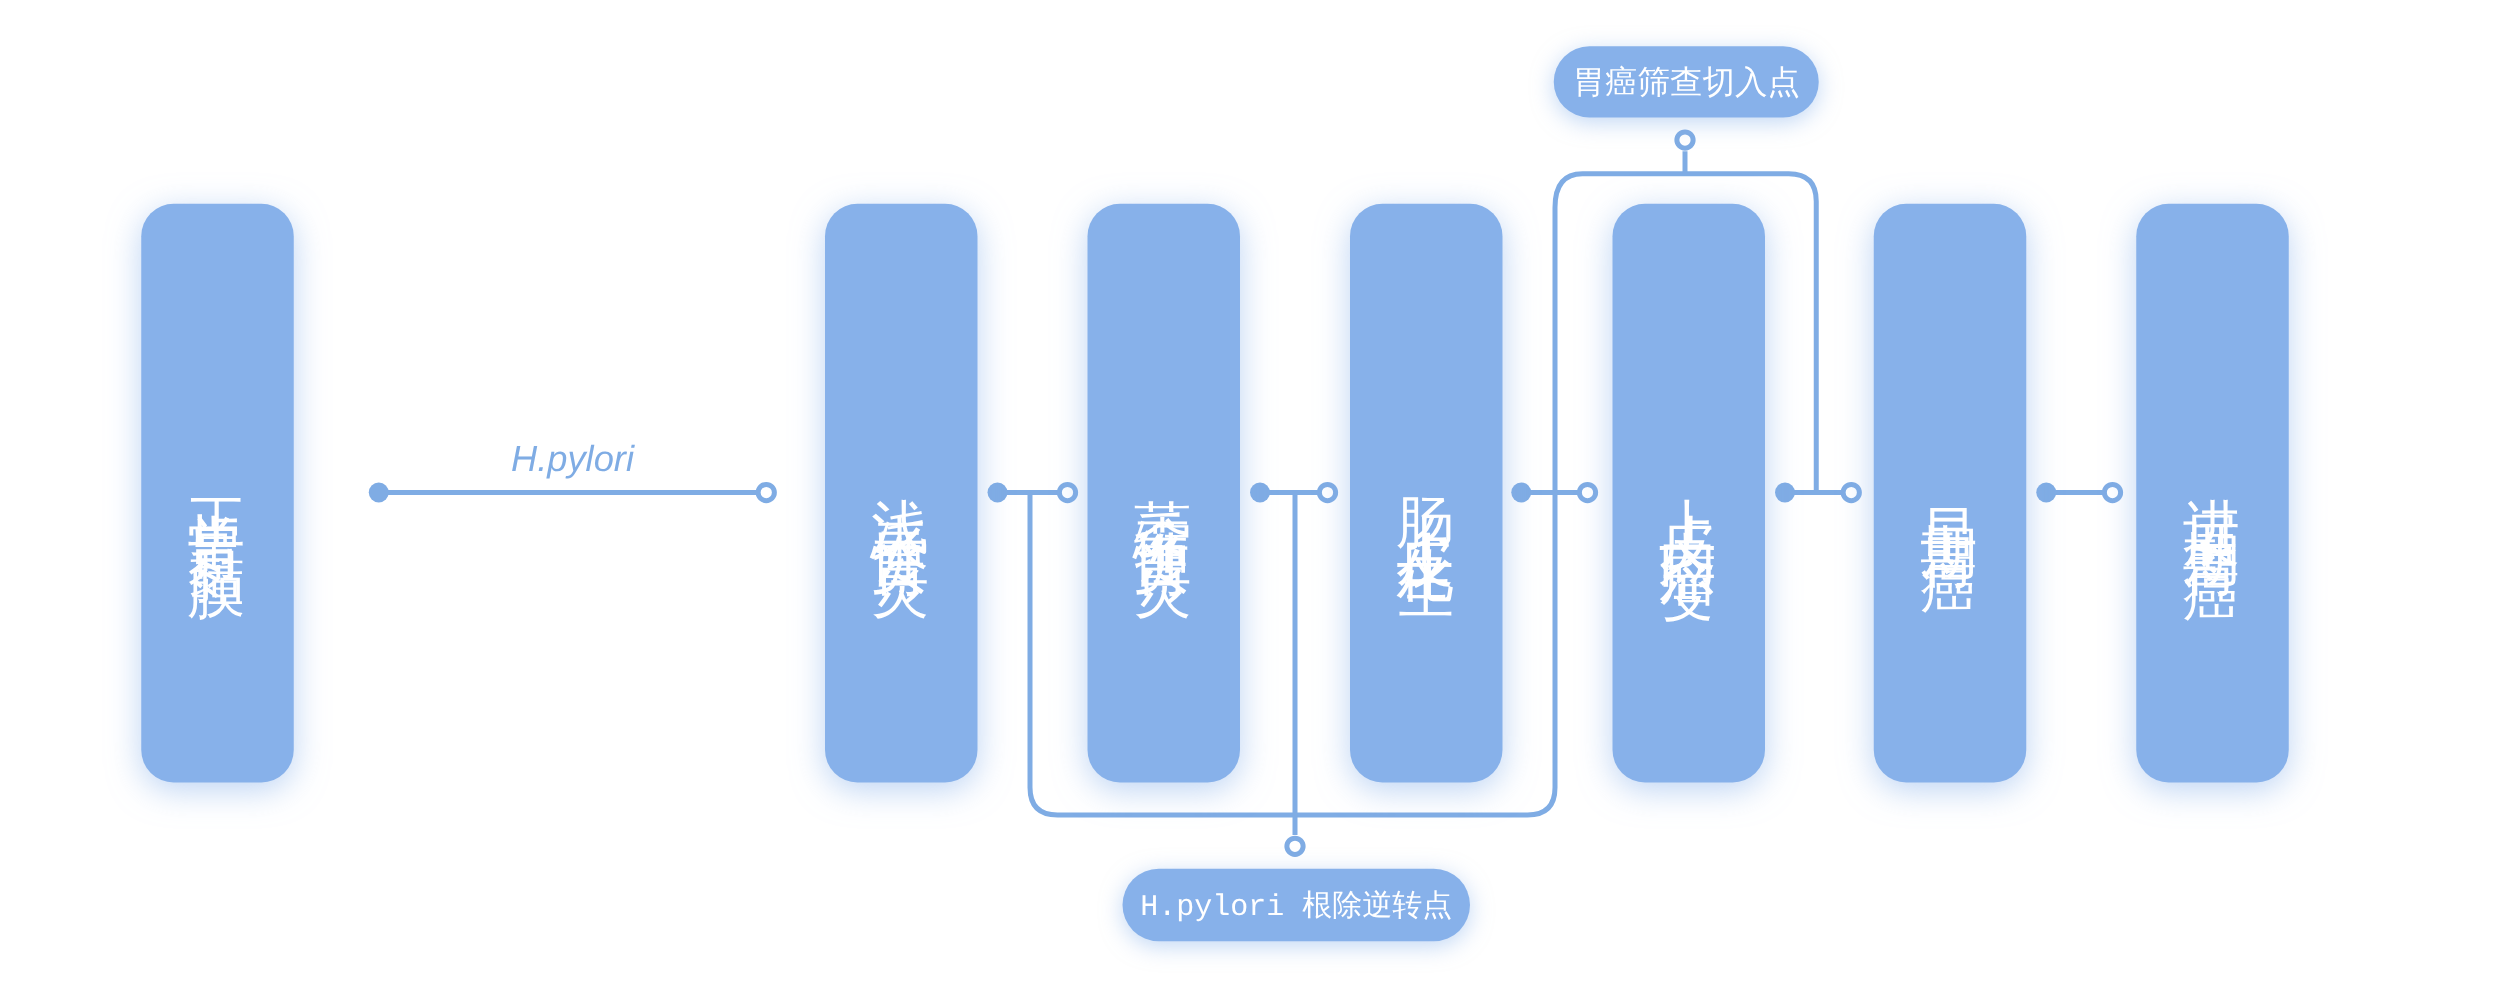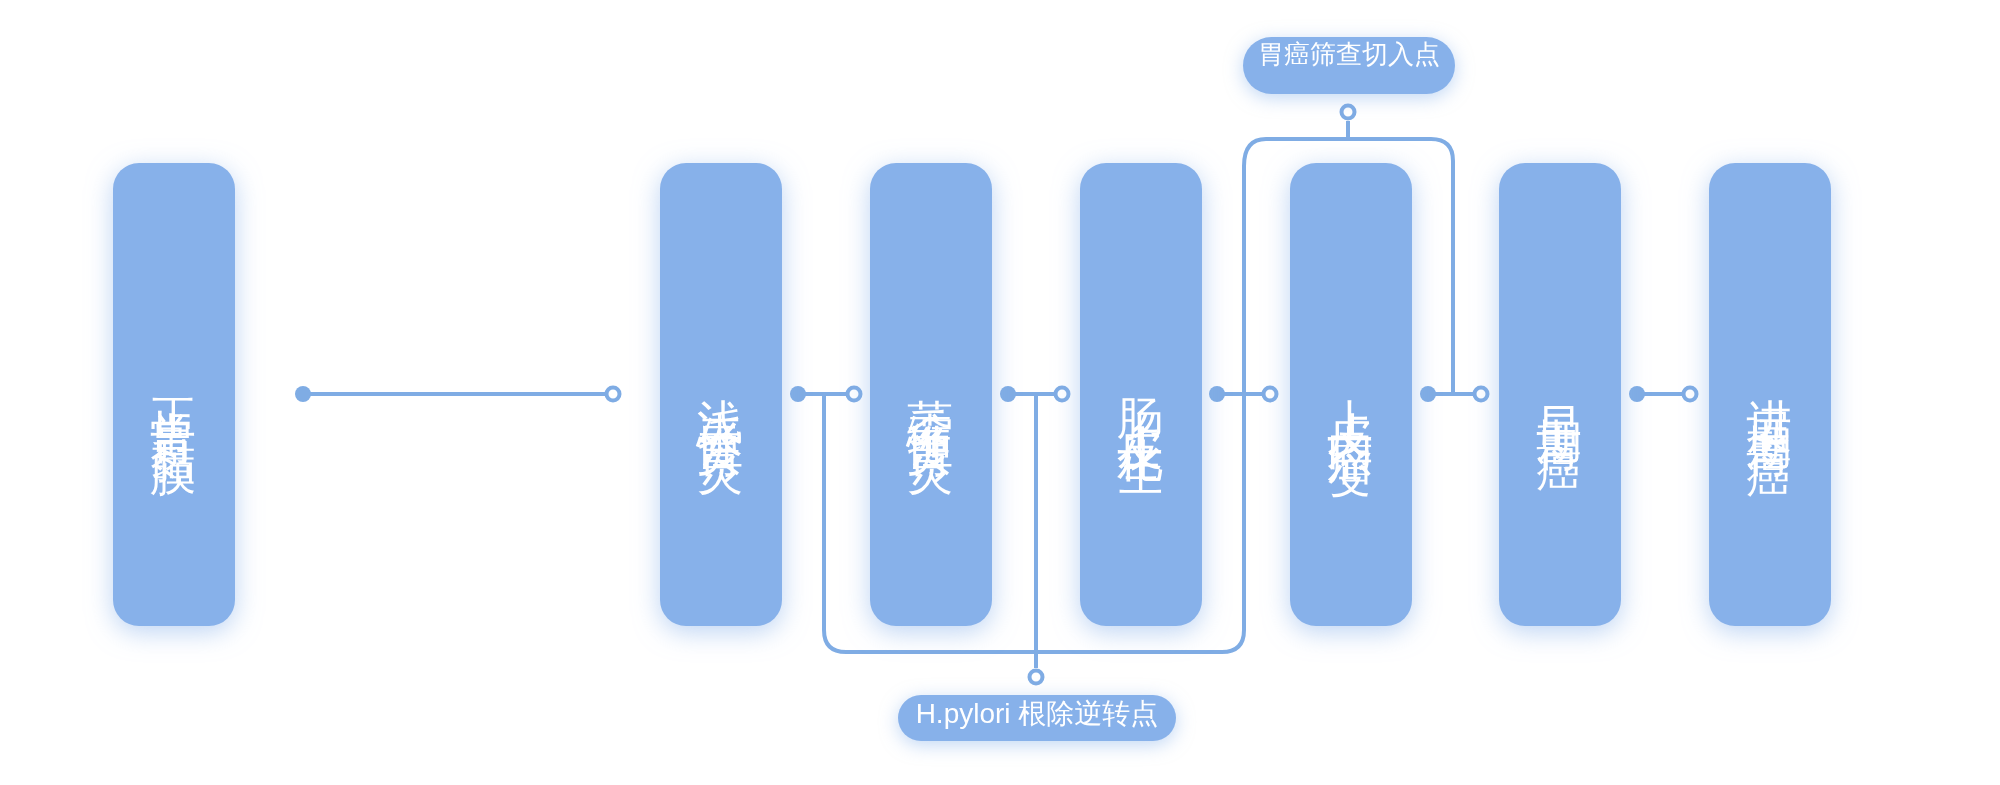--- a/index.html
+++ b/index.html
@@ -45,36 +45,38 @@
     line-height: 1;
     white-space: nowrap;
   }
   .pill {
     position: absolute;
     background: var(--fill, #87b1ea);
     border-radius: 29px;
     box-shadow: 0 4px 18px rgba(134, 177, 235, 0.5);
     color: var(--nodeText, #ffffff);
     display: flex;
+    align-items: center;
     justify-content: center;
     white-space: nowrap;
+    font-family: Liberation Mono, monospace;
   }
   .pill.top {
     left: 1243px;
     top: 37px;
     width: 212px;
     height: 57px;
     font-size: 26px;
   }
   .pill.bottom {
     left: 898px;
     top: 695px;
     width: 278px;
-    height: 46px;
-    font-size: 28px;
+    height: 58px;
+    font-size: 24px;
   }
   .edge-label {
     position: absolute;
     color: var(--line, #7facе4);
     text-align: center;
     white-space: nowrap;
   }
   .edge-label.latin {
     left: 338px;
     top: 352px;
@@ -163,20 +165,21 @@
   <div class="stage" style="left:1290px">
     <span class="vtext">上皮内瘤变</span>
   </div>
   <div class="stage" style="left:1499px">
     <span class="vtext">早期胃癌</span>
   </div>
   <div class="stage" style="left:1709px">
     <span class="vtext">进展期胃癌</span>
   </div>
 
+  <div class="edge-label latin">H.pylori</div>
 
   <div class="pill top">
     <span>胃癌筛查切入点</span>
   </div>
   <div class="pill bottom">
     <span>H.pylori 根除逆转点</span>
   </div>
 
 </div>
 

